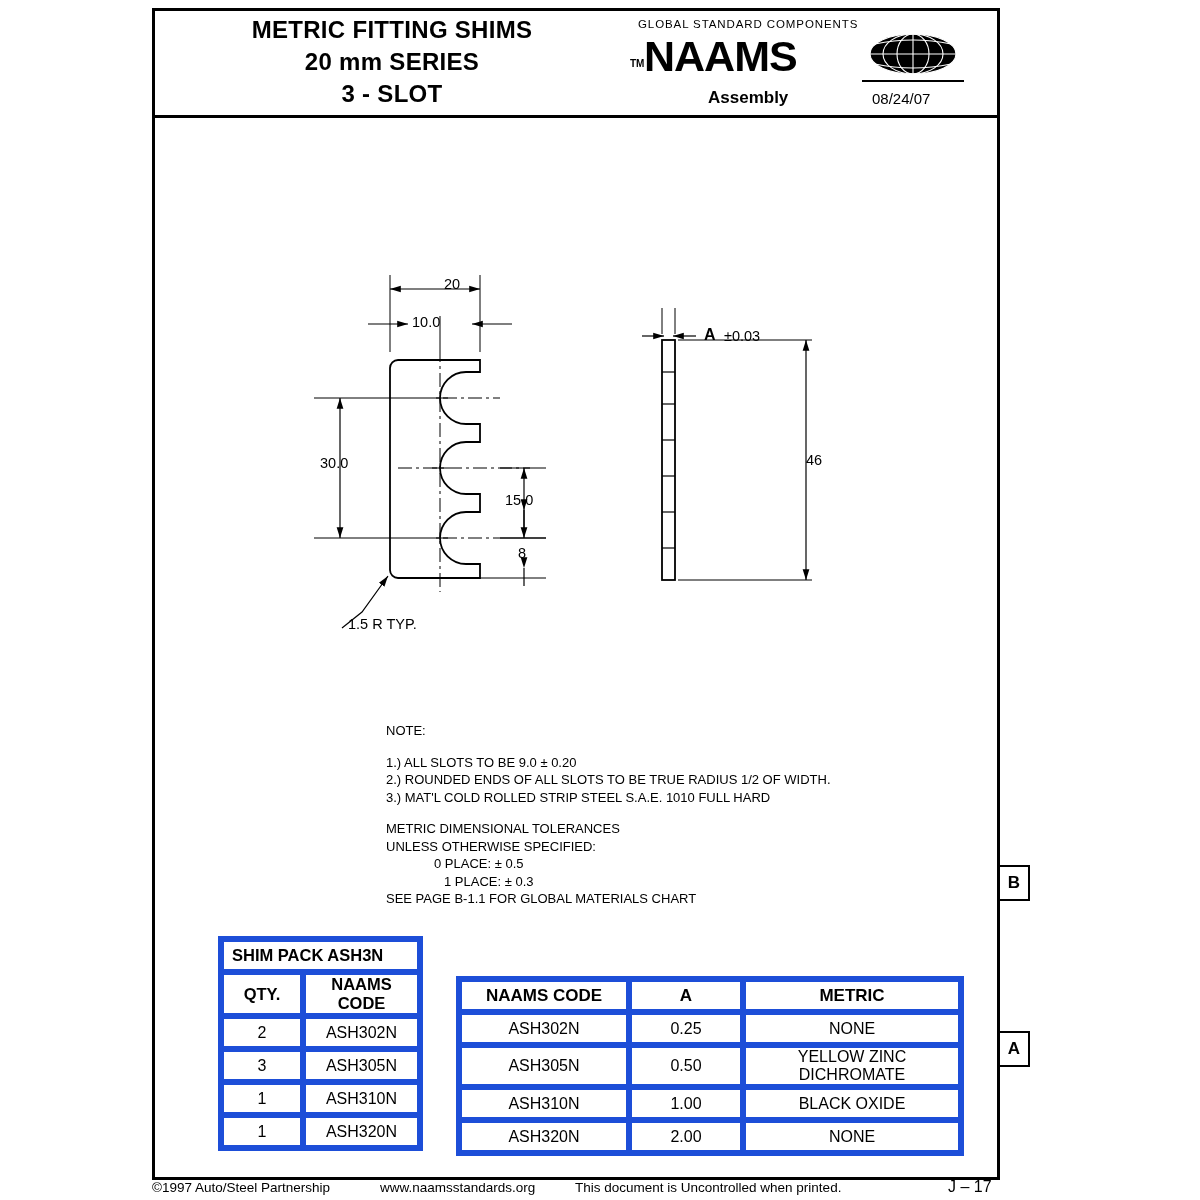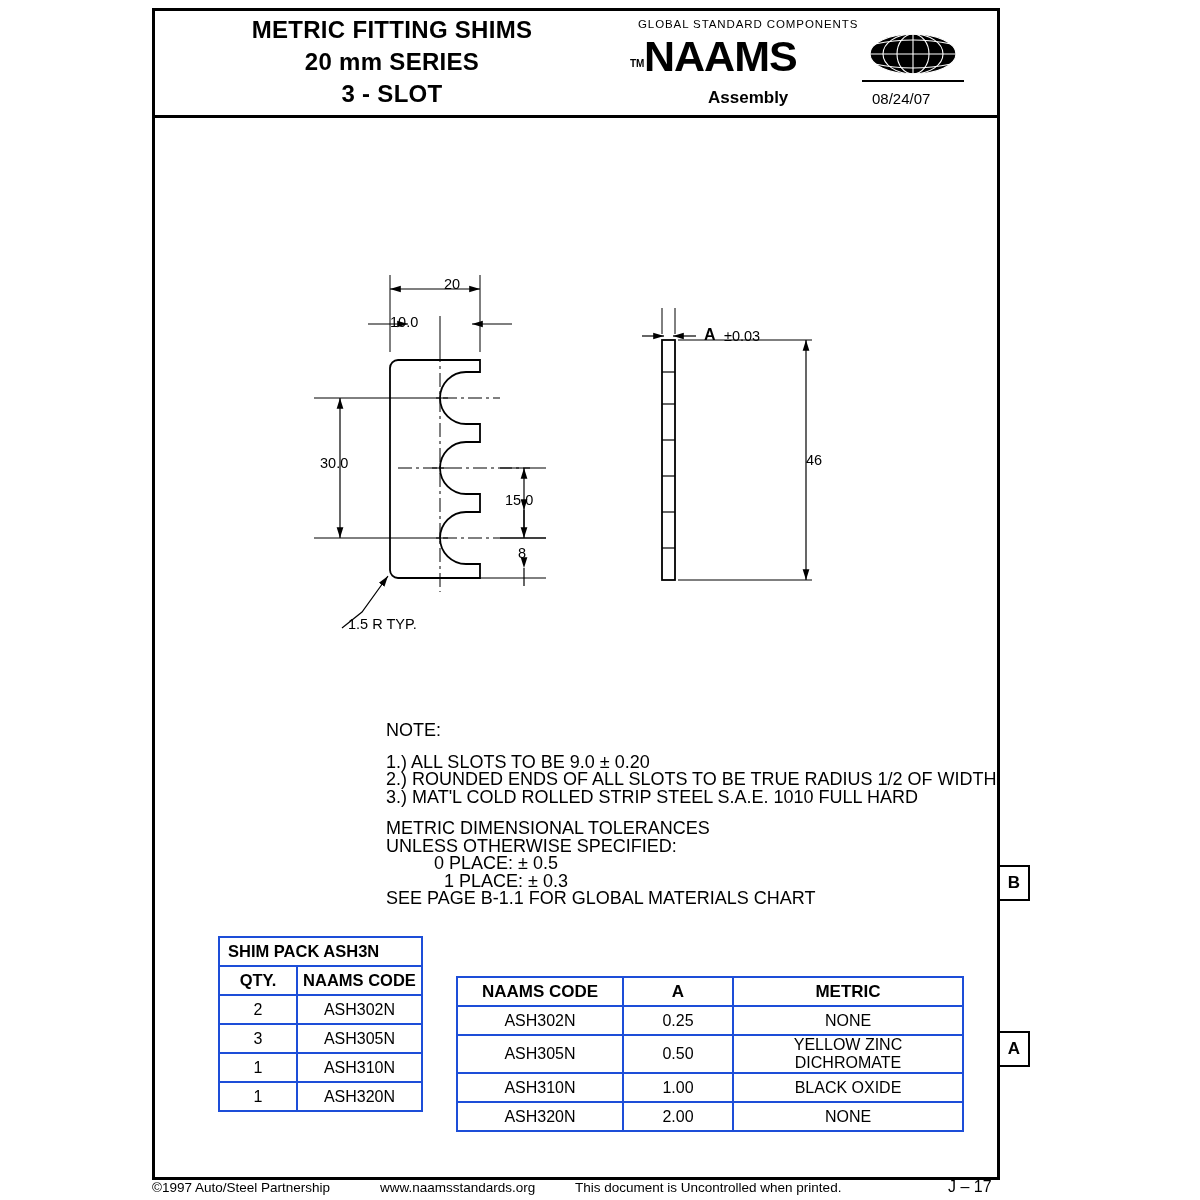--- a/index.html
+++ b/index.html
@@ -131,36 +131,36 @@
     font-family: "Liberation Sans", sans-serif;
     white-space: nowrap;
   }
   .dimlabel.bold { font-weight: bold; font-size: 16px; }
 
   
   .notes {
     position: absolute;
     left: 386px;
     top: 722px;
-    font-size: 18px;
+    font-size: 13px;
     line-height: 17.5px;
     white-space: nowrap;
   }
   .notes .gap { height: 14px; }
   .notes .indent1 { padding-left: 48px; }
   .notes .indent2 { padding-left: 58px; }
 
   
   table {
     border-collapse: collapse;
     position: absolute;
     font-size: 16px;
   }
   table td, table th {
-    border: 2px solid #1d4ed8;
+    border: 6px solid #1d4ed8;
     text-align: center;
     font-weight: normal;
     font-family: "Liberation Sans", sans-serif;
   }
 
   #shimpack {
     left: 218px;
     top: 936px;
     width: 205px;
   }
@@ -357,21 +357,21 @@
 
       <g stroke-width="1">
         <line x1="678" y1="340" x2="812" y2="340"></line>
         <line x1="678" y1="580" x2="812" y2="580"></line>
       </g>
       <line x1="806" y1="340" x2="806" y2="580" stroke-width="1.2" marker-start="url(#arrR)" marker-end="url(#arrL)"></line>
     </g>
   </svg>
 
   <div class="dimlabel" style="left:444px; top:276px;">20</div>
-  <div class="dimlabel" style="left:390px; top:314px;">10.0</div>
+  <div class="dimlabel" style="left:412px; top:314px;">10.0</div>
   <div class="dimlabel" style="left:320px; top:455px;">30.0</div>
   <div class="dimlabel" style="left:505px; top:492px;">15.0</div>
   <div class="dimlabel" style="left:518px; top:545px;">8</div>
   <div class="dimlabel" style="left:348px; top:616px;">1.5 R TYP.</div>
 
   <div class="dimlabel bold" style="left:704px; top:326px;">A</div>
   <div class="dimlabel" style="left:724px; top:328px;">±0.03</div>
   <div class="dimlabel" style="left:806px; top:452px;">46</div>
 
   <div class="notes">

